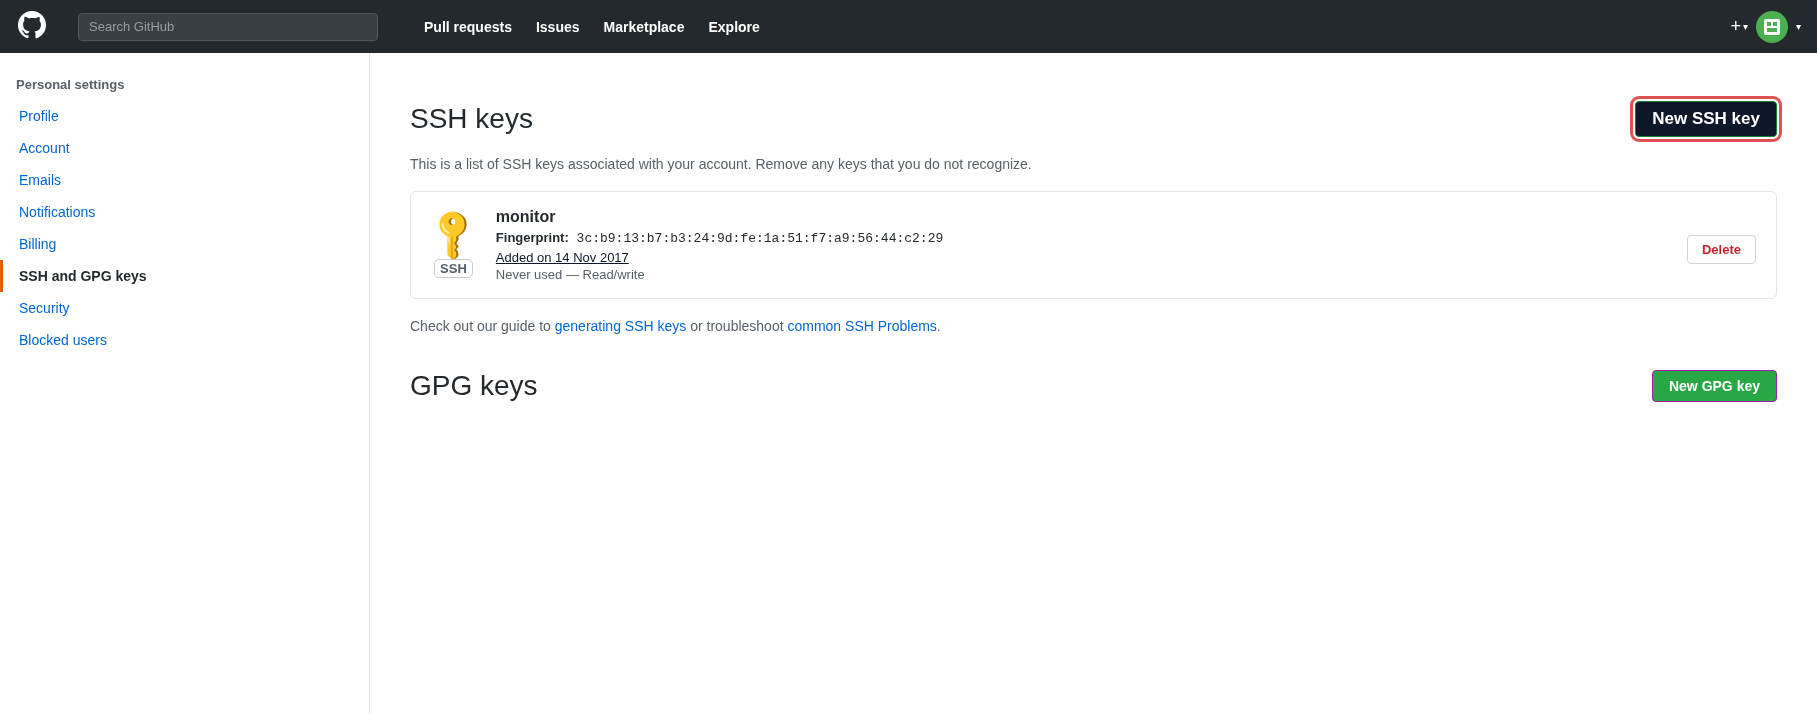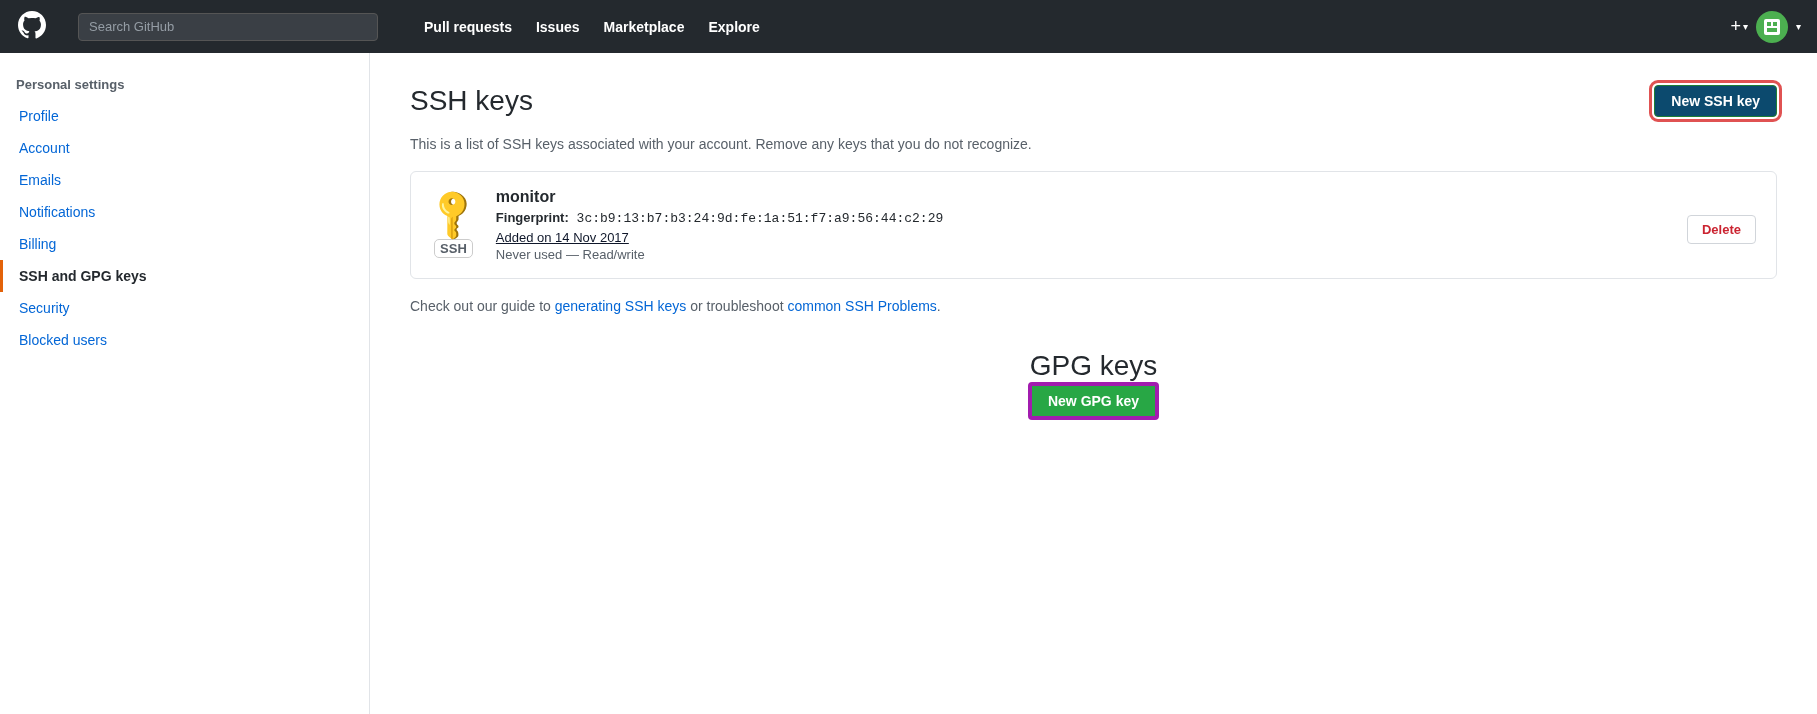--- a/index.html
+++ b/index.html
@@ -101,49 +101,49 @@
     }
     .sidebar-item.active {
       color: #24292e;
       font-weight: 700;
       border-left: 3px solid #e36209;
     }
 
     
     .main-content {
       flex: 1;
-      padding: 32px 40px;
+      padding: 48px 40px;
     }
     .page-header {
       display: flex;
       align-items: center;
       justify-content: space-between;
       margin-bottom: 16px;
     }
     .page-title {
       font-size: 28px;
       font-weight: 300;
       color: #24292e;
     }
     .btn-new-ssh {
-      background: #0c4a6e;
+      background: #0f172a;
       color: #fff;
       border: 1px solid #1e7e34;
       border-radius: 4px;
       padding: 7px 16px;
-      font-size: 14px;
+      font-size: 17px;
       font-weight: 600;
       cursor: pointer;
       outline: 3px solid #e05252;
       outline-offset: 2px;
     }
     .btn-new-gpg {
       background: #28a745;
       color: #fff;
-      border: 4px solid #a21caf;
+      border: 1px solid #a21caf;
       border-radius: 4px;
       padding: 7px 16px;
       font-size: 14px;
       font-weight: 600;
       cursor: pointer;
     }
     .description-text {
       color: #586069;
       font-size: 14px;
       margin-bottom: 16px;
@@ -233,21 +233,20 @@
       color: #0366d6;
       text-decoration: none;
     }
 
     
     .section-header {
       display: flex;
       align-items: center;
       justify-content: space-between;
       margin-top: 8px;
-      flex-direction: column;
     }
     .section-title {
       font-size: 28px;
       font-weight: 300;
       color: #24292e;
     }
   </style>
 </head>
 <body>
 

